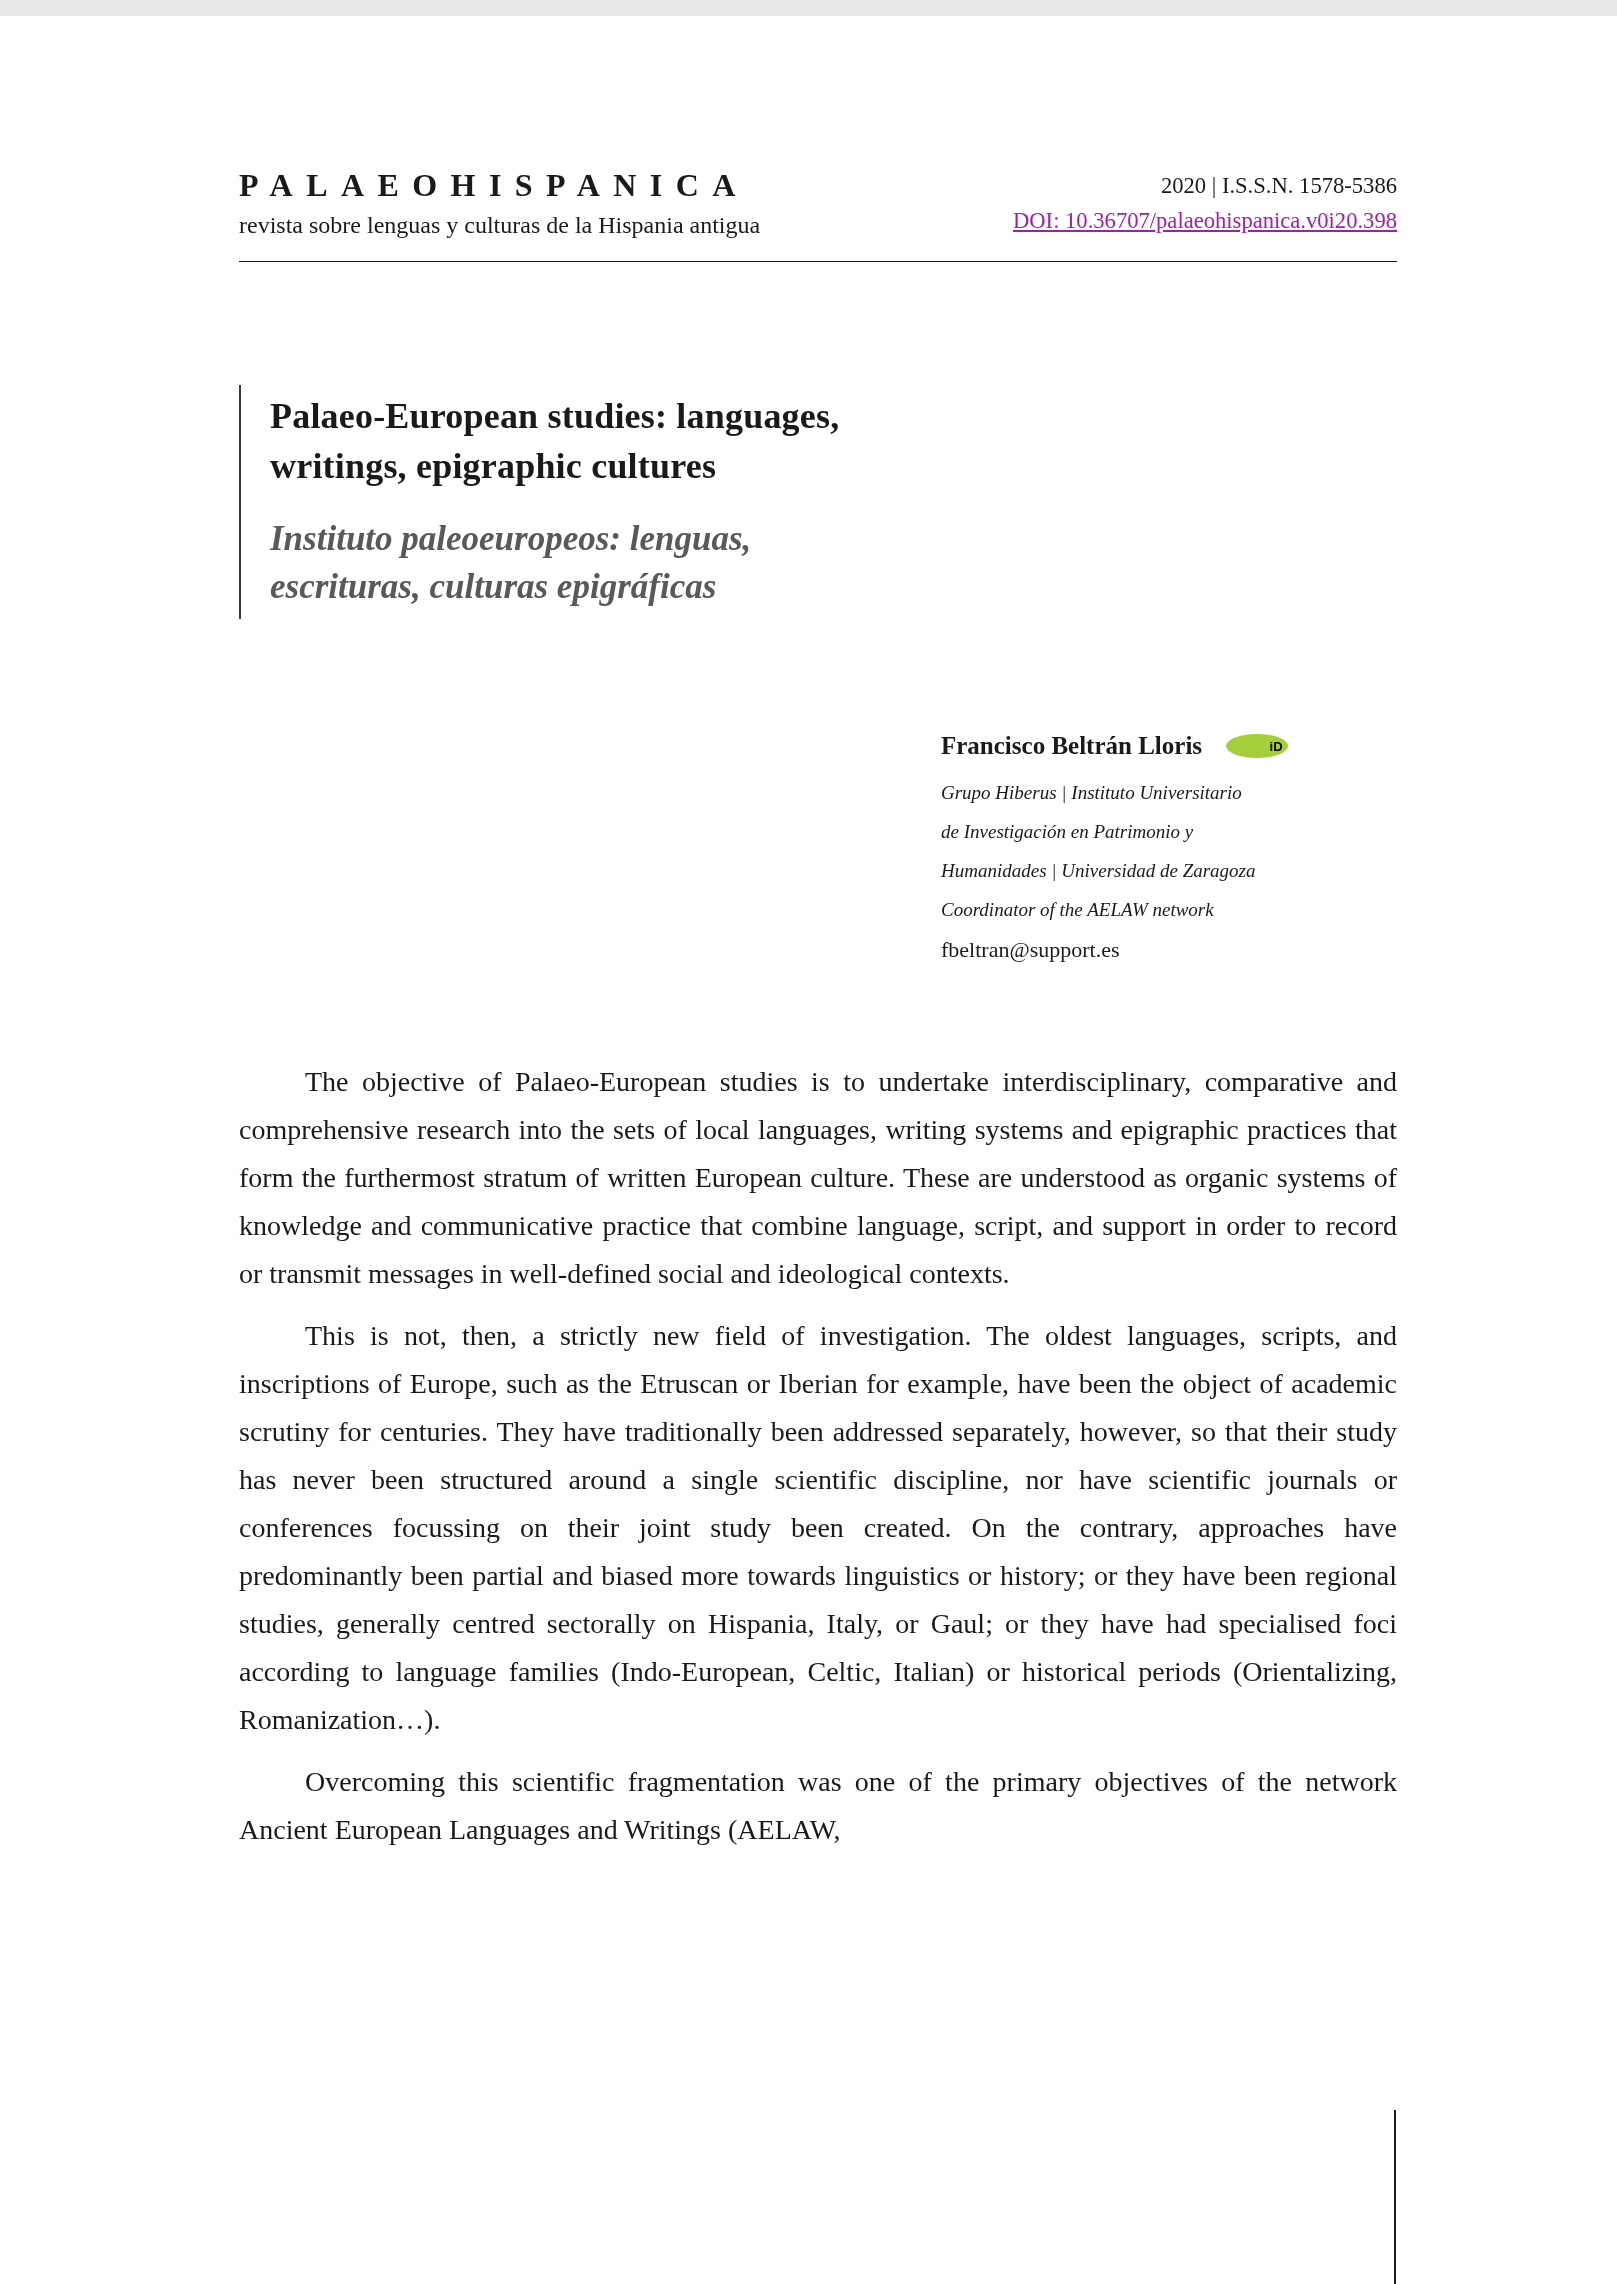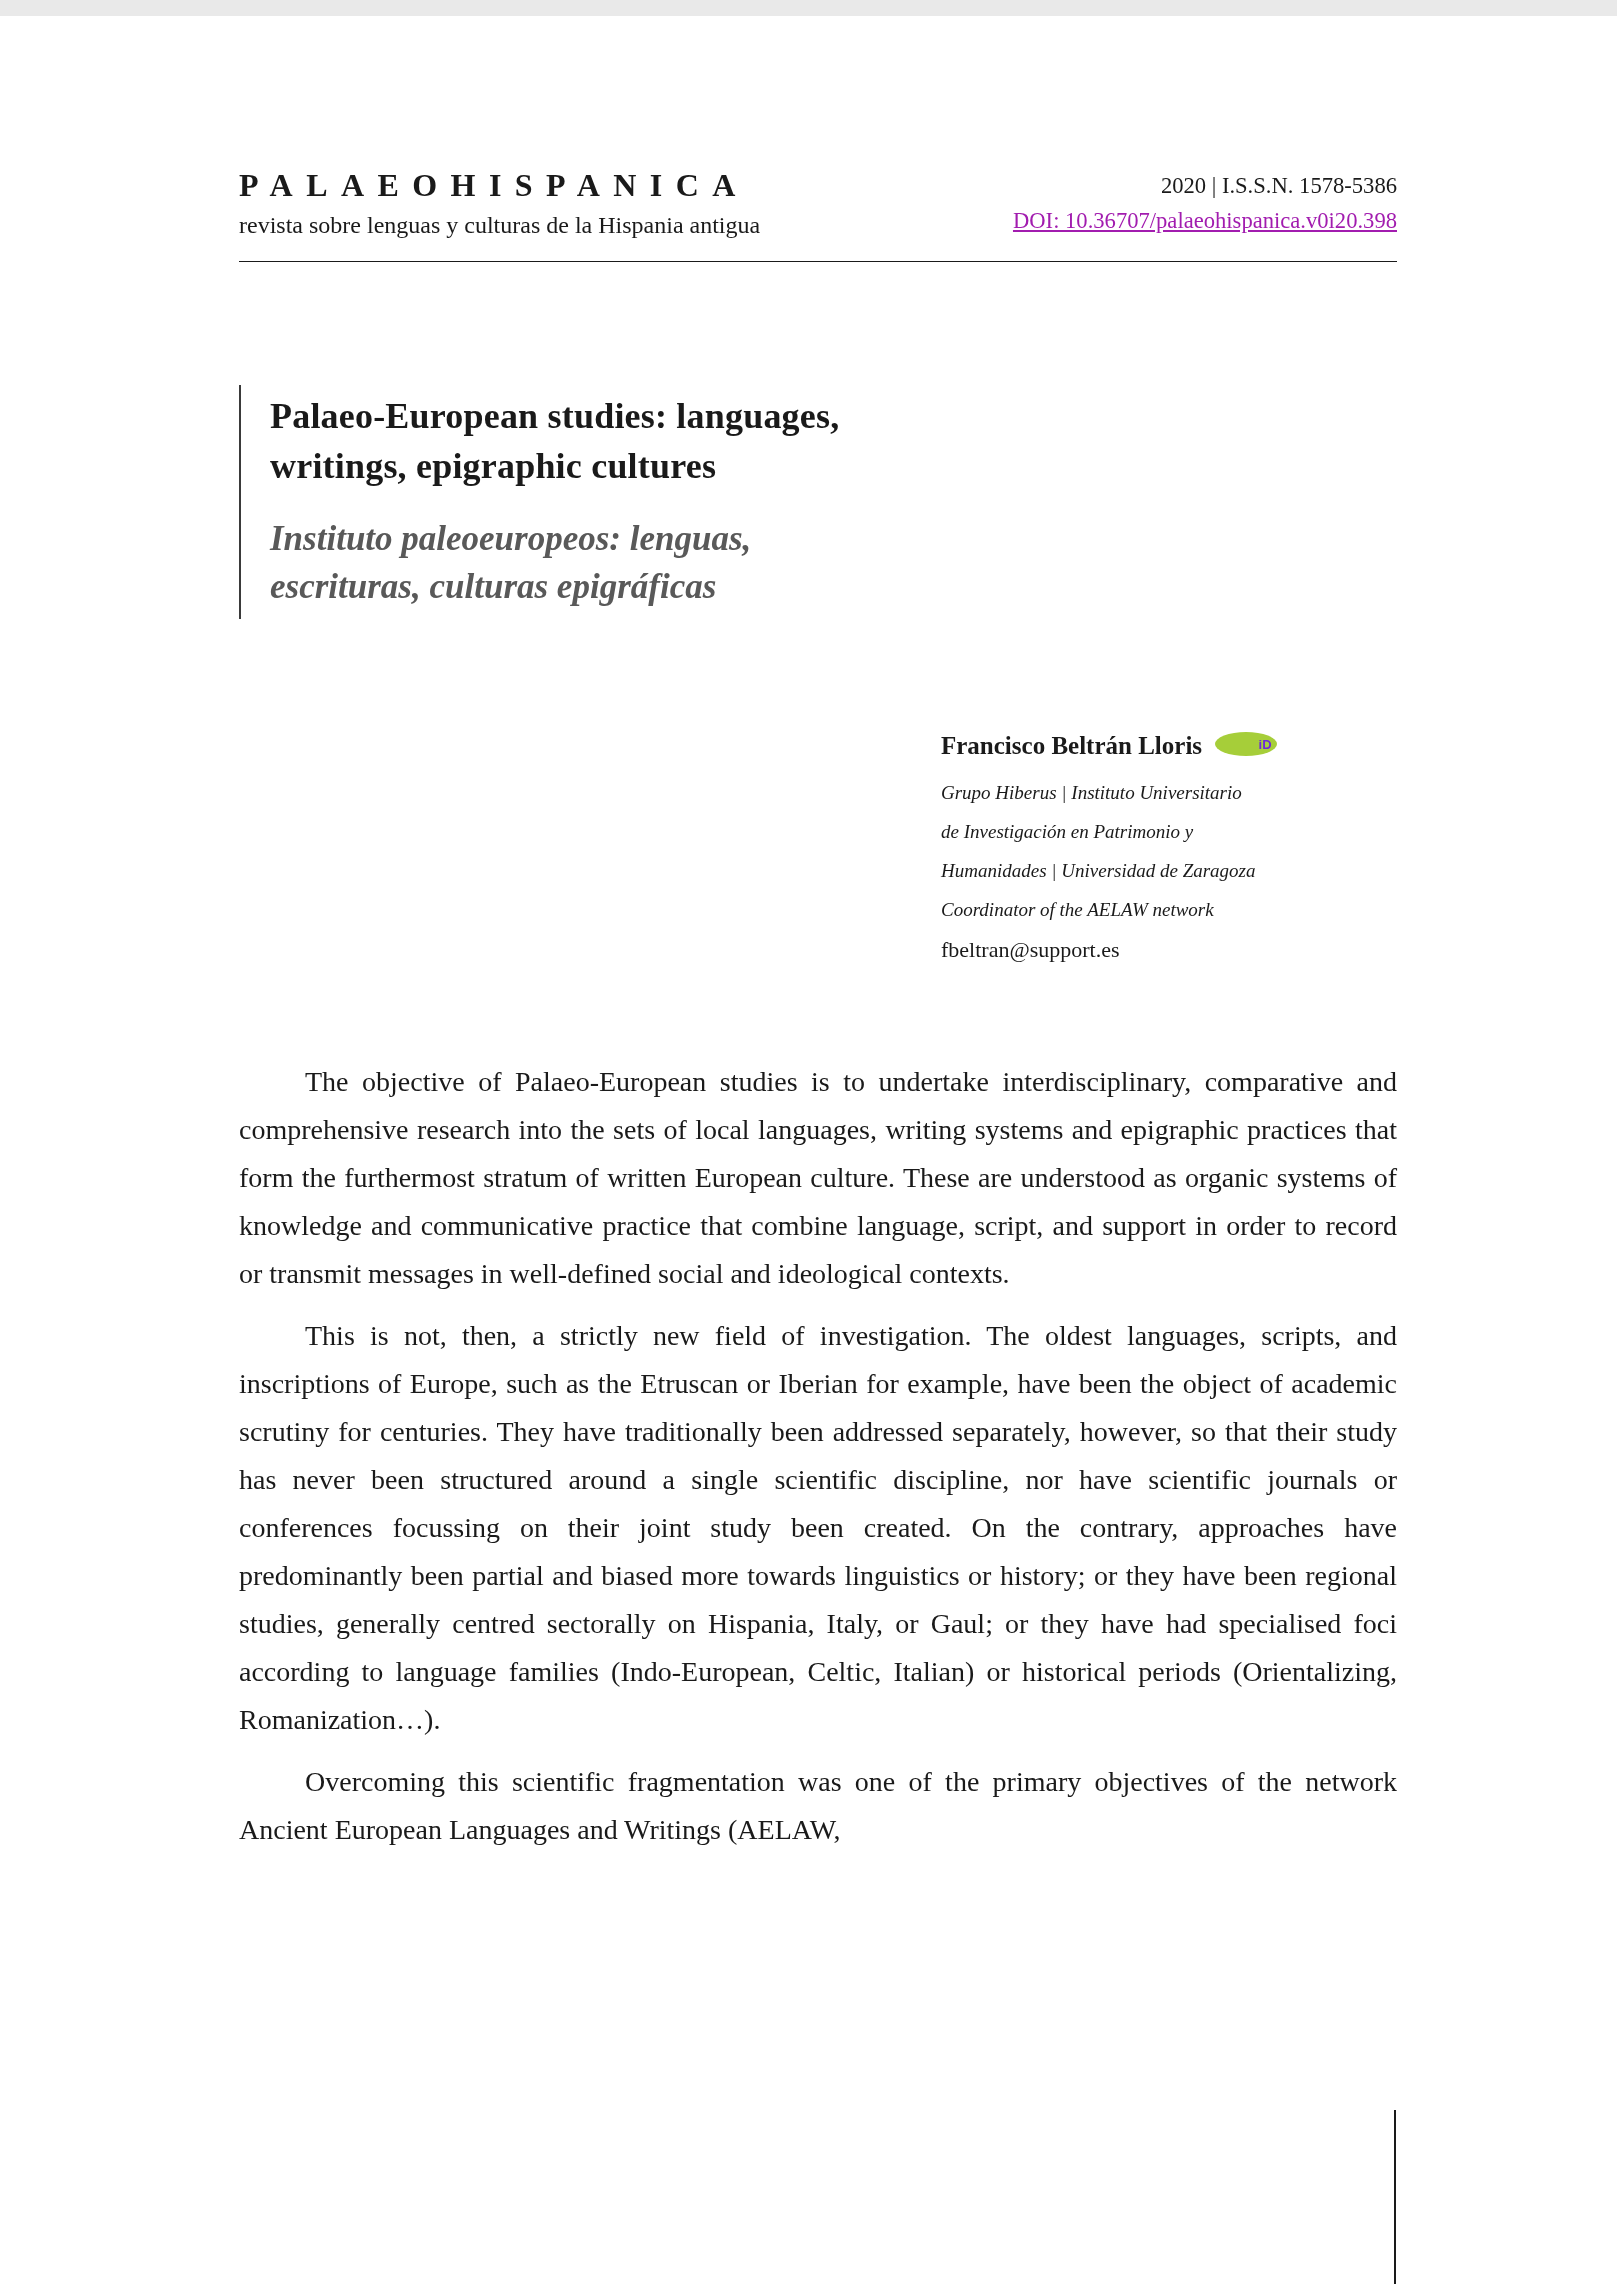--- a/index.html
+++ b/index.html
@@ -80,32 +80,33 @@
     white-space: pre-line;
   }
 
   
   .author-block {
     margin-top: 113px;
     margin-left: 702px;
   }
   .author-name-row {
     display: flex;
-    gap: 13px;
+    align-items: center;
+    gap: 24px;
   }
   .author-name {
     font-size: 25px;
     font-weight: bold;
   }
   .orcid-icon {
     width: 24px;
     height: 24px;
     border-radius: 50%;
     background: #a6ce39;
-    color: #6d28d9;
+    color: #000000;
     font-family: "Liberation Sans", sans-serif;
     font-size: 13px;
     font-weight: bold;
     display: flex;
     align-items: center;
     justify-content: center;
     cursor: pointer;
     padding-left: 38px;
   }
   .author-affiliation {

